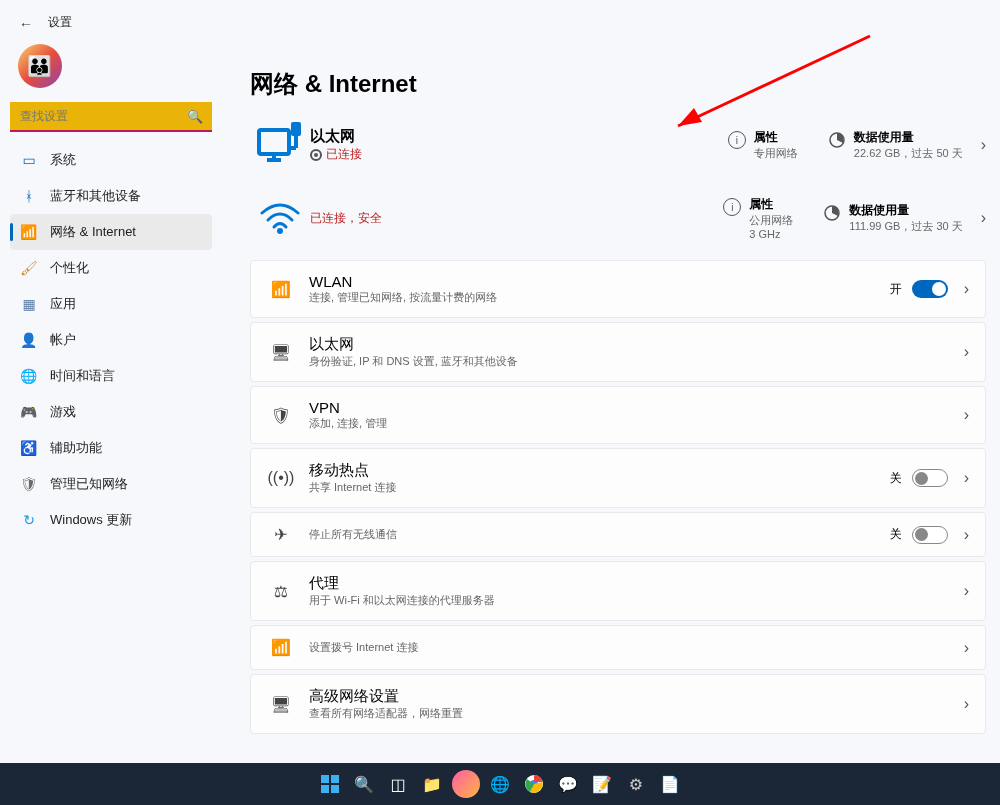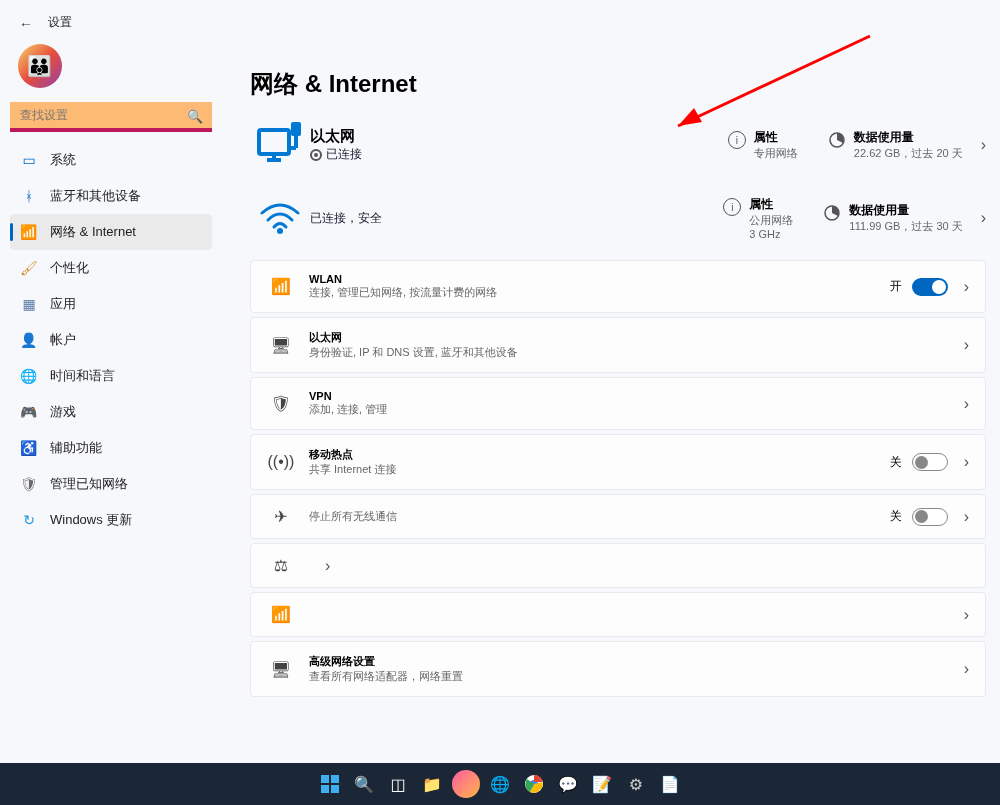--- a/index.html
+++ b/index.html
@@ -5,54 +5,54 @@
 * { margin:0; padding:0; box-sizing:border-box; font-family:"Segoe UI","Microsoft YaHei",sans-serif; }
 body { background:#f7f8fb; width:1000px; height:805px; overflow:hidden; position:relative; }
 
 .header { display:flex; align-items:center; padding:10px 14px; font-size:12px; color:#222; }
 .back-btn { width:24px; height:24px; display:flex; align-items:center; justify-content:center; margin-right:10px; font-size:14px; color:#333; }
 
 .layout { display:flex; height:calc(100% - 82px); }
 .sidebar { width:222px; padding:0 10px; }
 .avatar { width:44px; height:44px; border-radius:50%; background:linear-gradient(135deg,#f7d26b,#e74c3c,#8e44ad); margin:0 0 14px 8px; display:flex; align-items:center; justify-content:center; font-size:20px; }
 .search { position:relative; margin-bottom:10px; }
-.search input { width:100%; height:30px; border:none; border-bottom:4px solid #be185d; background:#fdba74; padding:0 28px 0 10px; font-size:12px; outline:none; }
+.search input { width:100%; height:30px; border:none; border-bottom:2px solid #be185d; background:#eab308; padding:0 28px 0 10px; font-size:12px; outline:none; }
 .search .mag { position:absolute; right:8px; top:7px; color:#555; font-size:13px; }
 
 .nav { list-style:none; }
 .nav li { display:flex; align-items:center; height:36px; padding:0 10px; font-size:13px; color:#222; border-radius:4px; cursor:default; }
 .nav li.active { background:#eaeaea; position:relative; }
 .nav li.active::before { content:""; position:absolute; left:0; top:9px; width:3px; height:18px; background:#0067c0; border-radius:2px; }
 .nav .nicon { width:18px; height:18px; margin-right:12px; display:flex; align-items:center; justify-content:center; font-size:14px; }
 
 .main { flex:1; padding:0 14px 0 28px; overflow:auto; }
 .page-title { font-size:24px; font-weight:600; margin:24px 0 8px; }
 
 .net-row { display:flex; align-items:center; padding:10px 0 14px; }
 .net-gicon { width:60px; display:flex; align-items:center; justify-content:center; }
 .net-info { flex:1; }
 .net-info .t { font-size:15px; font-weight:600; }
-.net-info .s { font-size:12px; color:#0f172a; display:flex; align-items:center; }
+.net-info .s { font-size:12px; color:#b91c1c; display:flex; align-items:center; }
 .dot { width:12px; height:12px; border-radius:50%; border:2px solid #555; margin-right:4px; display:inline-block; position:relative; }
 .dot::after{content:"";position:absolute;left:2px;top:2px;width:4px;height:4px;background:#555;border-radius:50%;}
 
 .stats { display:flex; align-items:center; }
 .stat { display:flex; align-items:flex-start; margin-left:30px; }
 .stat .sicon { width:18px; height:18px; border:1.5px solid #555; border-radius:50%; margin-right:8px; margin-top:2px; display:flex; align-items:center; justify-content:center; font-size:10px; color:#555;}
 .stat .pie { border:none; position:relative; }
 .stat .pie svg{position:absolute;top:0;left:0;}
 .stat .tx .t { font-size:12px; font-weight:600;}
 .stat .tx .s { font-size:11px; color:#666; }
 .chev { margin-left:18px; color:#555; font-size:16px; }
 
 .cards { margin-top:6px; }
 .card { background:#fdfdfe; border:1px solid #e8e9ec; border-radius:4px; margin-bottom:4px; display:flex; align-items:center; padding:12px 16px; }
 .card .cicon { width:28px; display:flex; align-items:center; justify-content:center; color:#444; margin-right:14px; }
 .card .ct { flex:1; }
-.card .ct .t { font-size:11px;font-weight:bold; }
+.card .ct .t { font-size:15px; }
 .card .ct .s { font-size:11px; color:#666; }
 .card .ctrl { display:flex; align-items:center; }
 .toggle { width:36px; height:18px; border-radius:10px; position:relative; margin-left:10px; }
 .toggle.on { background:#0067c0; }
 .toggle.on::after { content:""; position:absolute; right:2px; top:2px; width:14px; height:14px; background:#fff; border-radius:50%; }
 .toggle.off { background:#fff; border:1px solid #888; }
 .toggle.off::after { content:""; position:absolute; left:2px; top:1.5px; width:13px; height:13px; background:#888; border-radius:50%; }
 .switch-lbl { font-size:12px; }
 .card .chev2 { margin-left:16px; color:#555; font-size:16px; }
 
@@ -157,21 +157,21 @@
         </div>
         <div class="stat">
           <div class="sicon pie">
               <svg width="18" height="18">
                 <circle cx="9" cy="9" r="7" fill="none" stroke="#555" stroke-width="1.5"></circle>
                 <path d="M9 9 L9 2 A7 7 0 0 1 15 12 Z" fill="#555"></path>
               </svg>
             </div>
           <div class="tx">
               <div class="t">数据使用量</div>
-              <div class="s">22.62 GB，过去 20 天</div>
+              <div class="s">22.62 GB，过去 50 天</div>
             </div>
         </div>
         <div class="chev">›</div>
       </div>
     </div>
 
     <div class="net-row">
       <div class="net-gicon">
         <svg width="44" height="34" viewBox="0 0 44 34">
             <g fill="none" stroke="#0078d4" stroke-width="3" stroke-linecap="round">
@@ -257,25 +257,30 @@
             <div class="s">停止所有无线通信</div>
           </div>
         <div class="ctrl">
             <span class="switch-lbl">关</span>
             <div class="toggle off"></div>
           </div>
         <div class="chev2">›</div>
       </div>
       <div class="card">
         <div class="cicon">⚖</div>
+        <div class="ct">
+            <div class="t">代理</div>
+            <div class="s">用于 Wi-Fi 和以太网连接的代理服务器</div>
+          </div>
         <div class="chev2">›</div>
       </div>
       <div class="card">
         <div class="cicon">📶</div>
         <div class="ct">
+            <div class="s">设置拨号 Internet 连接</div>
           </div>
         <div class="chev2">›</div>
       </div>
       <div class="card">
         <div class="cicon">🖥</div>
         <div class="ct">
             <div class="t">高级网络设置</div>
             <div class="s">查看所有网络适配器，网络重置</div>
           </div>
         <div class="chev2">›</div>

